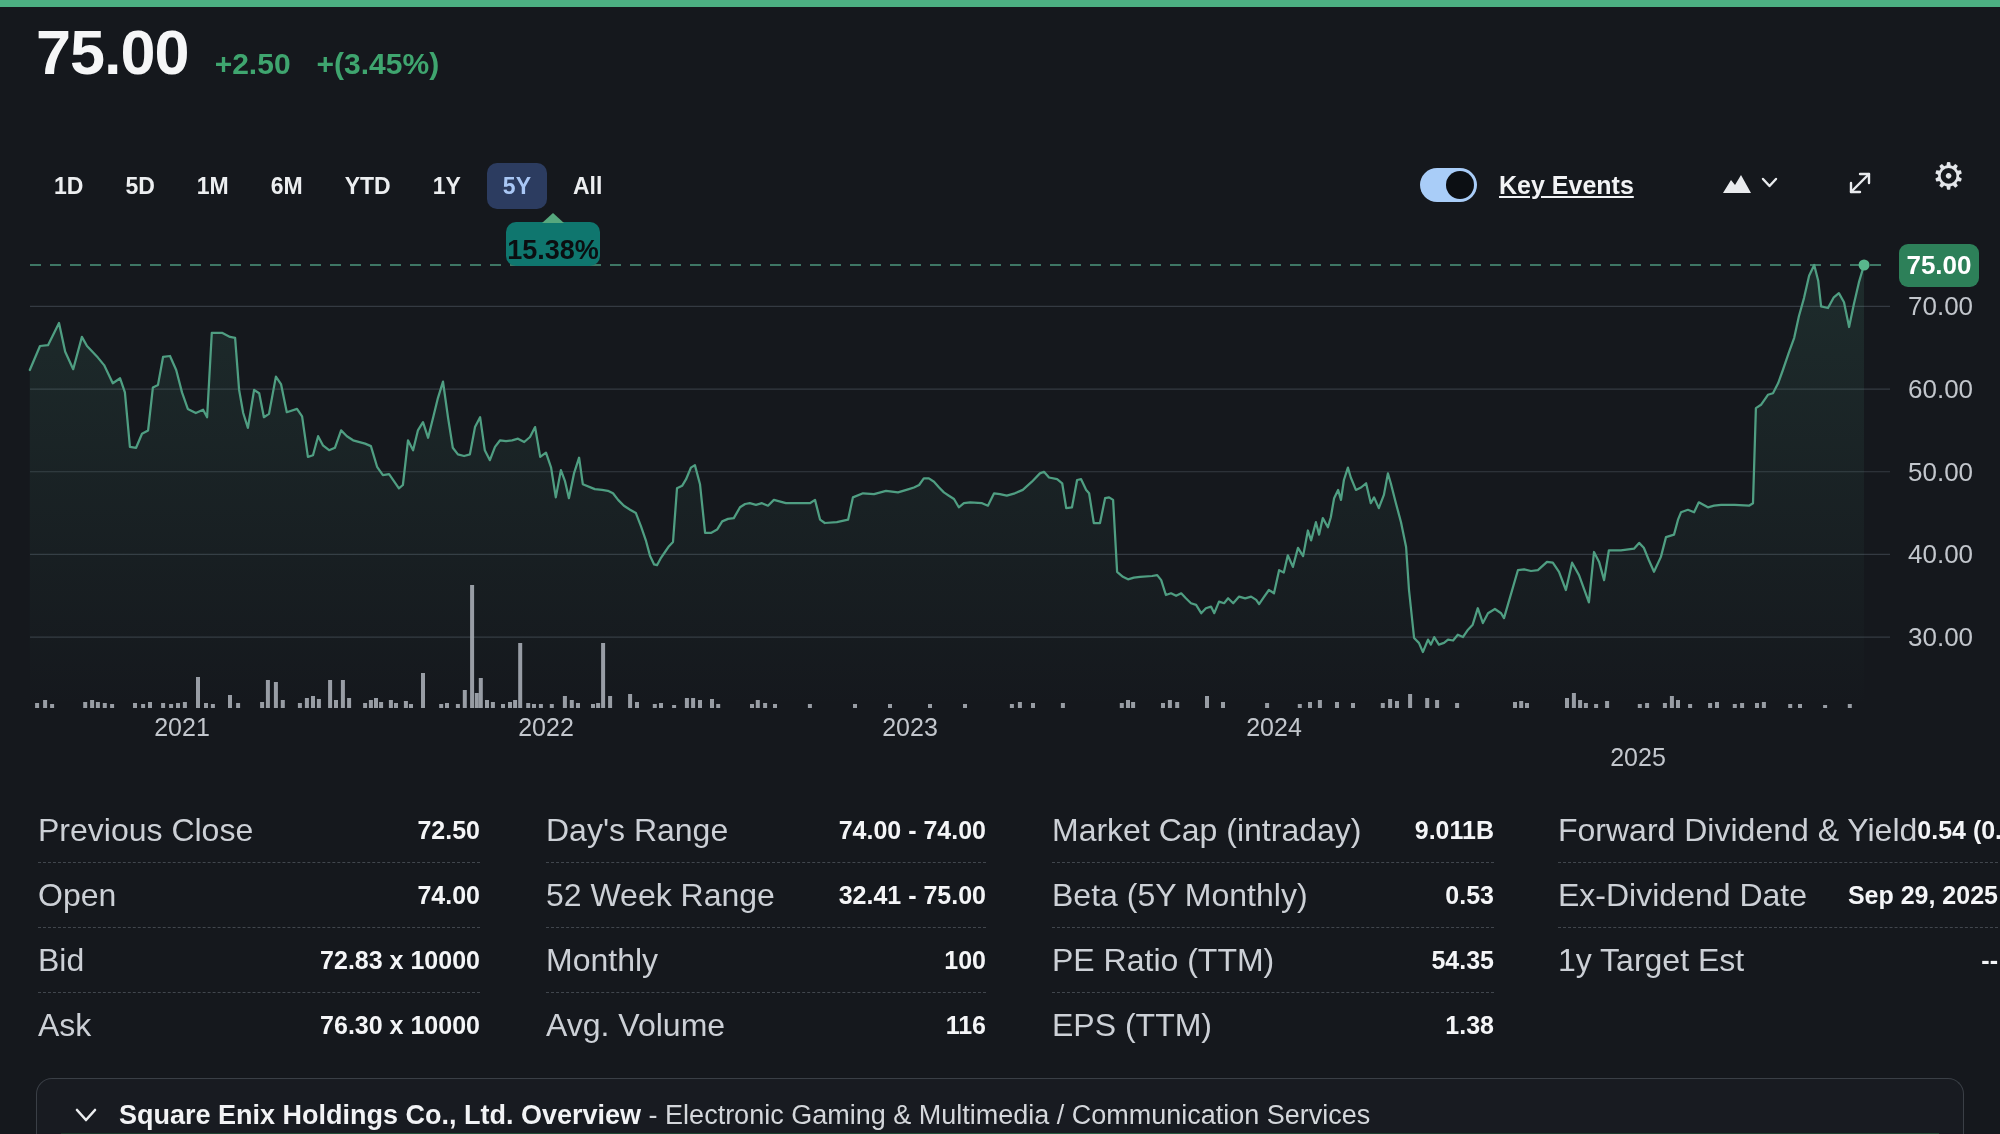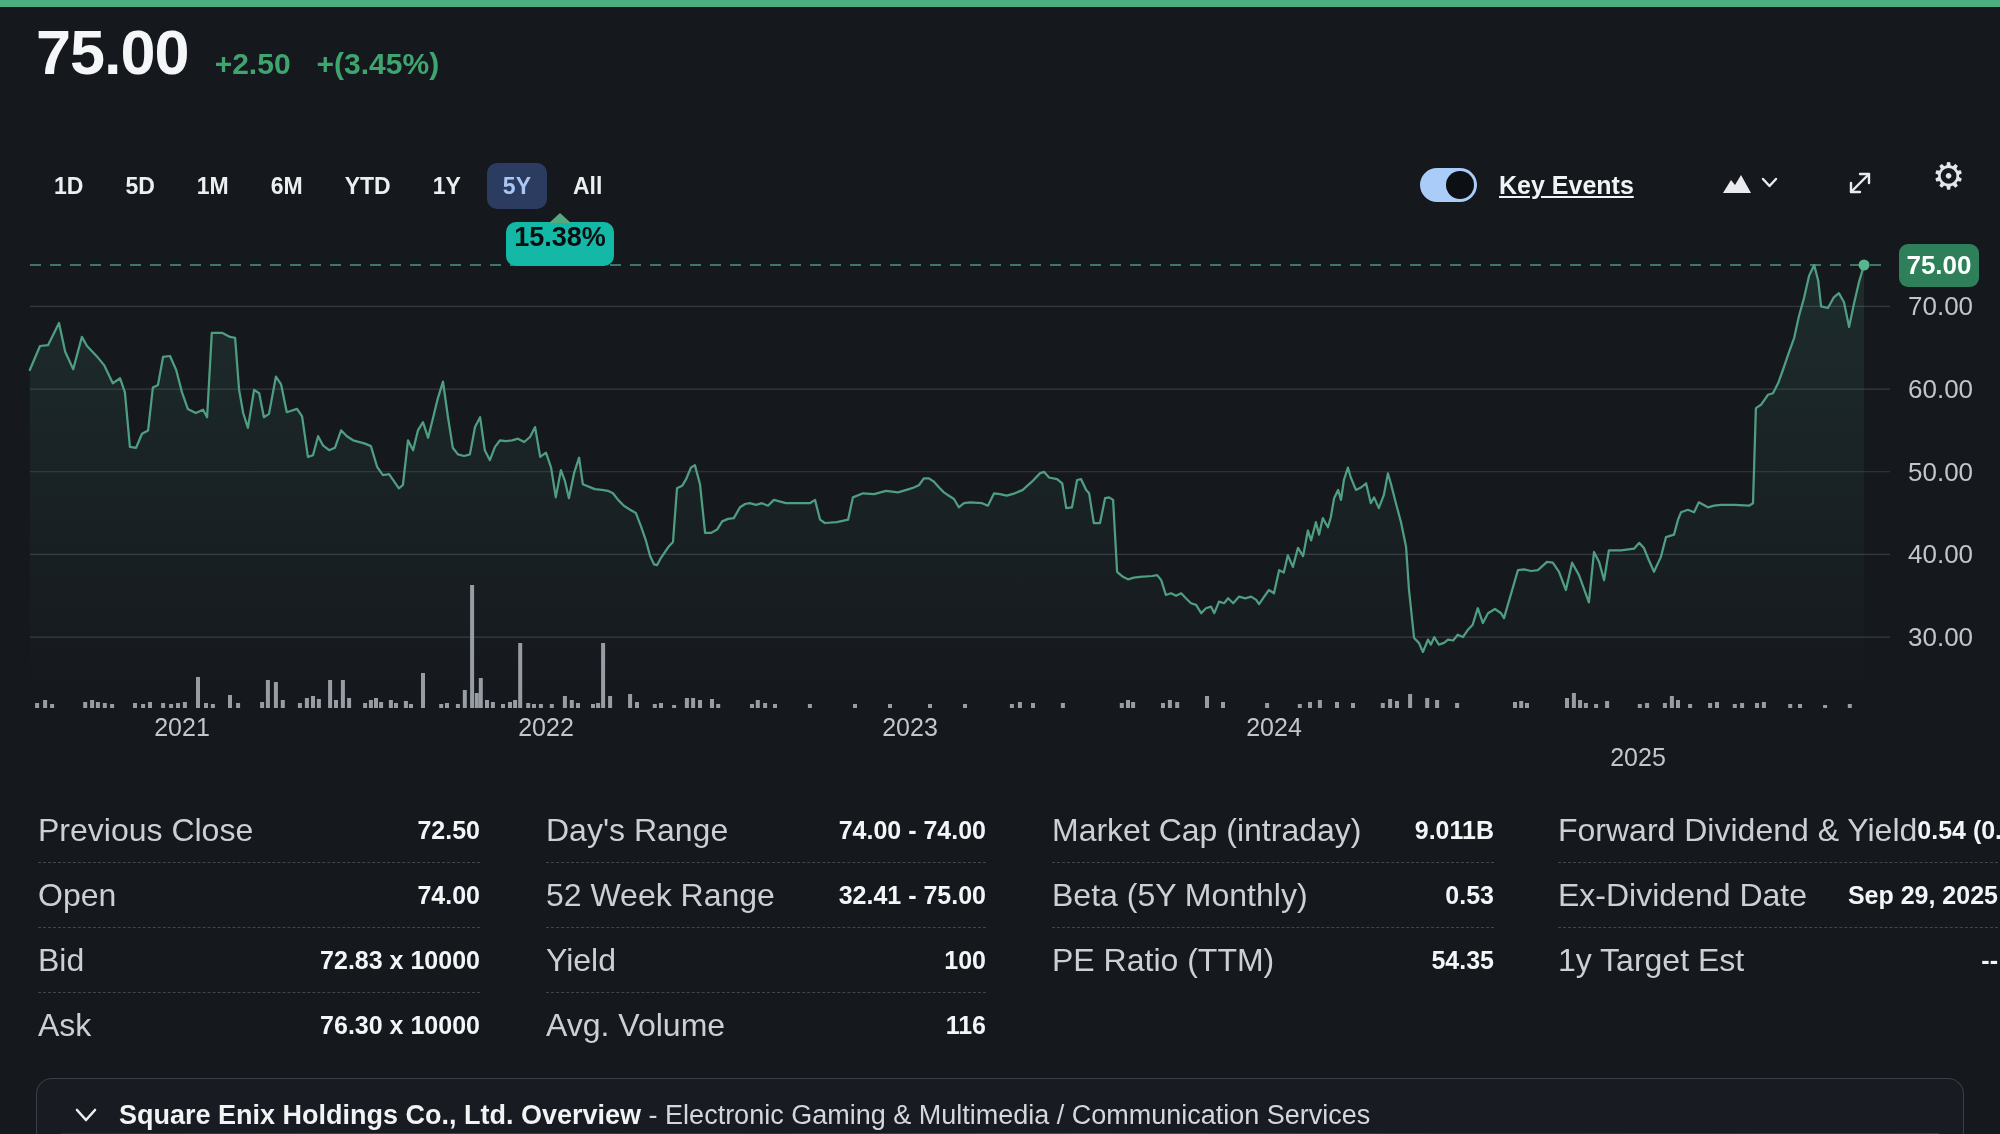--- a/index.html
+++ b/index.html
@@ -7,22 +7,22 @@
        font-family:"Liberation Sans",sans-serif;-webkit-font-smoothing:antialiased;}
   .top-strip{position:absolute;left:0;top:0;width:100%;height:7px;background:#4caf82;z-index:4;}
   .price-row{position:absolute;left:36px;top:16px;display:flex;align-items:baseline;gap:26px;z-index:5;}
   .price{font-size:63px;font-weight:700;color:#f5f6f7;letter-spacing:-1px;}
   .chg{font-size:30px;font-weight:700;color:#3fa56f;}
   .asof{position:absolute;left:36px;top:91px;font-size:24px;color:#cdd0d5;z-index:5;}
   .range-row{position:absolute;left:38px;top:163px;height:46px;display:flex;align-items:center;gap:10px;z-index:5;}
   .range-btn{background:none;border:none;color:#eceef0;font-weight:700;font-size:23px;
              font-family:"Liberation Sans",sans-serif;padding:0 16px;height:46px;border-radius:10px;cursor:pointer;}
   .range-btn.active{background:#2c3c60;color:#a9c7f5;}
-  .tooltip{position:absolute;left:506px;top:222px;width:108px;height:44px;background:#14b8a6;border-radius:10px;
-           color:#0b0e11;font-weight:700;font-size:27px;display:flex;align-items:flex-start;justify-content:center;z-index:6;}
+  .tooltip{position:absolute;left:506px;top:222px;width:94px;height:44px;background:#0f766e;border-radius:10px;
+           color:#0b0e11;font-weight:700;font-size:27px;display:flex;align-items:flex-end;justify-content:center;z-index:6;}
   .tooltip:before{content:'';position:absolute;top:-9px;left:50%;margin-left:-11px;width:0;height:0;
            border-left:11px solid transparent;border-right:11px solid transparent;border-bottom:10px solid #56a87e;}
   .key-events{position:absolute;left:1420px;top:168px;display:flex;align-items:center;gap:22px;z-index:5;}
   .toggle{position:relative;width:57px;height:34px;border-radius:17px;background:#a9cdf8;cursor:pointer;border:none;}
   .toggle .knob{position:absolute;top:3px;right:3px;width:28px;height:28px;border-radius:50%;background:#0c0f13;}
   .ke-label{font-size:25px;font-weight:700;color:#f2f3f5;text-decoration:underline;}
   .icon-btn{position:absolute;background:none;border:none;cursor:pointer;z-index:5;display:flex;align-items:center;gap:9px;padding:0;}
   #chart-type-btn{left:1722px;top:170px;}
   #expand-btn{left:1845px;top:168px;}
   #settings-btn{left:1932px;top:158px;}
@@ -288,40 +288,44 @@
       <div class="stats-col" style="left: 546px; width: 440px;">
         <div class="stat-row">
           <span class="stat-label">Day's Range</span>
           <span class="stat-value">74.00 - 74.00</span>
         </div>
         <div class="stat-row">
           <span class="stat-label">52 Week Range</span>
           <span class="stat-value">32.41 - 75.00</span>
         </div>
         <div class="stat-row">
-          <span class="stat-label">Yield</span>
+          <span class="stat-label">Monthly</span>
           <span class="stat-value">100</span>
         </div>
         <div class="stat-row">
           <span class="stat-label">Avg. Volume</span>
           <span class="stat-value">116</span>
         </div>
       </div>
       <div class="stats-col" style="left: 1052px; width: 442px;">
         <div class="stat-row">
           <span class="stat-label">Market Cap (intraday)</span>
           <span class="stat-value">9.011B</span>
         </div>
         <div class="stat-row">
           <span class="stat-label">Beta (5Y Monthly)</span>
           <span class="stat-value">0.53</span>
         </div>
         <div class="stat-row">
           <span class="stat-label">PE Ratio (TTM)</span>
           <span class="stat-value">54.35</span>
+        </div>
+        <div class="stat-row">
+          <span class="stat-label">EPS (TTM)</span>
+          <span class="stat-value">1.38</span>
         </div>
       </div>
       <div class="stats-col" style="left: 1558px; width: 440px;">
         <div class="stat-row">
           <span class="stat-label">Forward Dividend &amp; Yield</span>
           <span class="stat-value">0.54 (0.71%)</span>
         </div>
         <div class="stat-row">
           <span class="stat-label">Ex-Dividend Date</span>
           <span class="stat-value">Sep 29, 2025</span>

